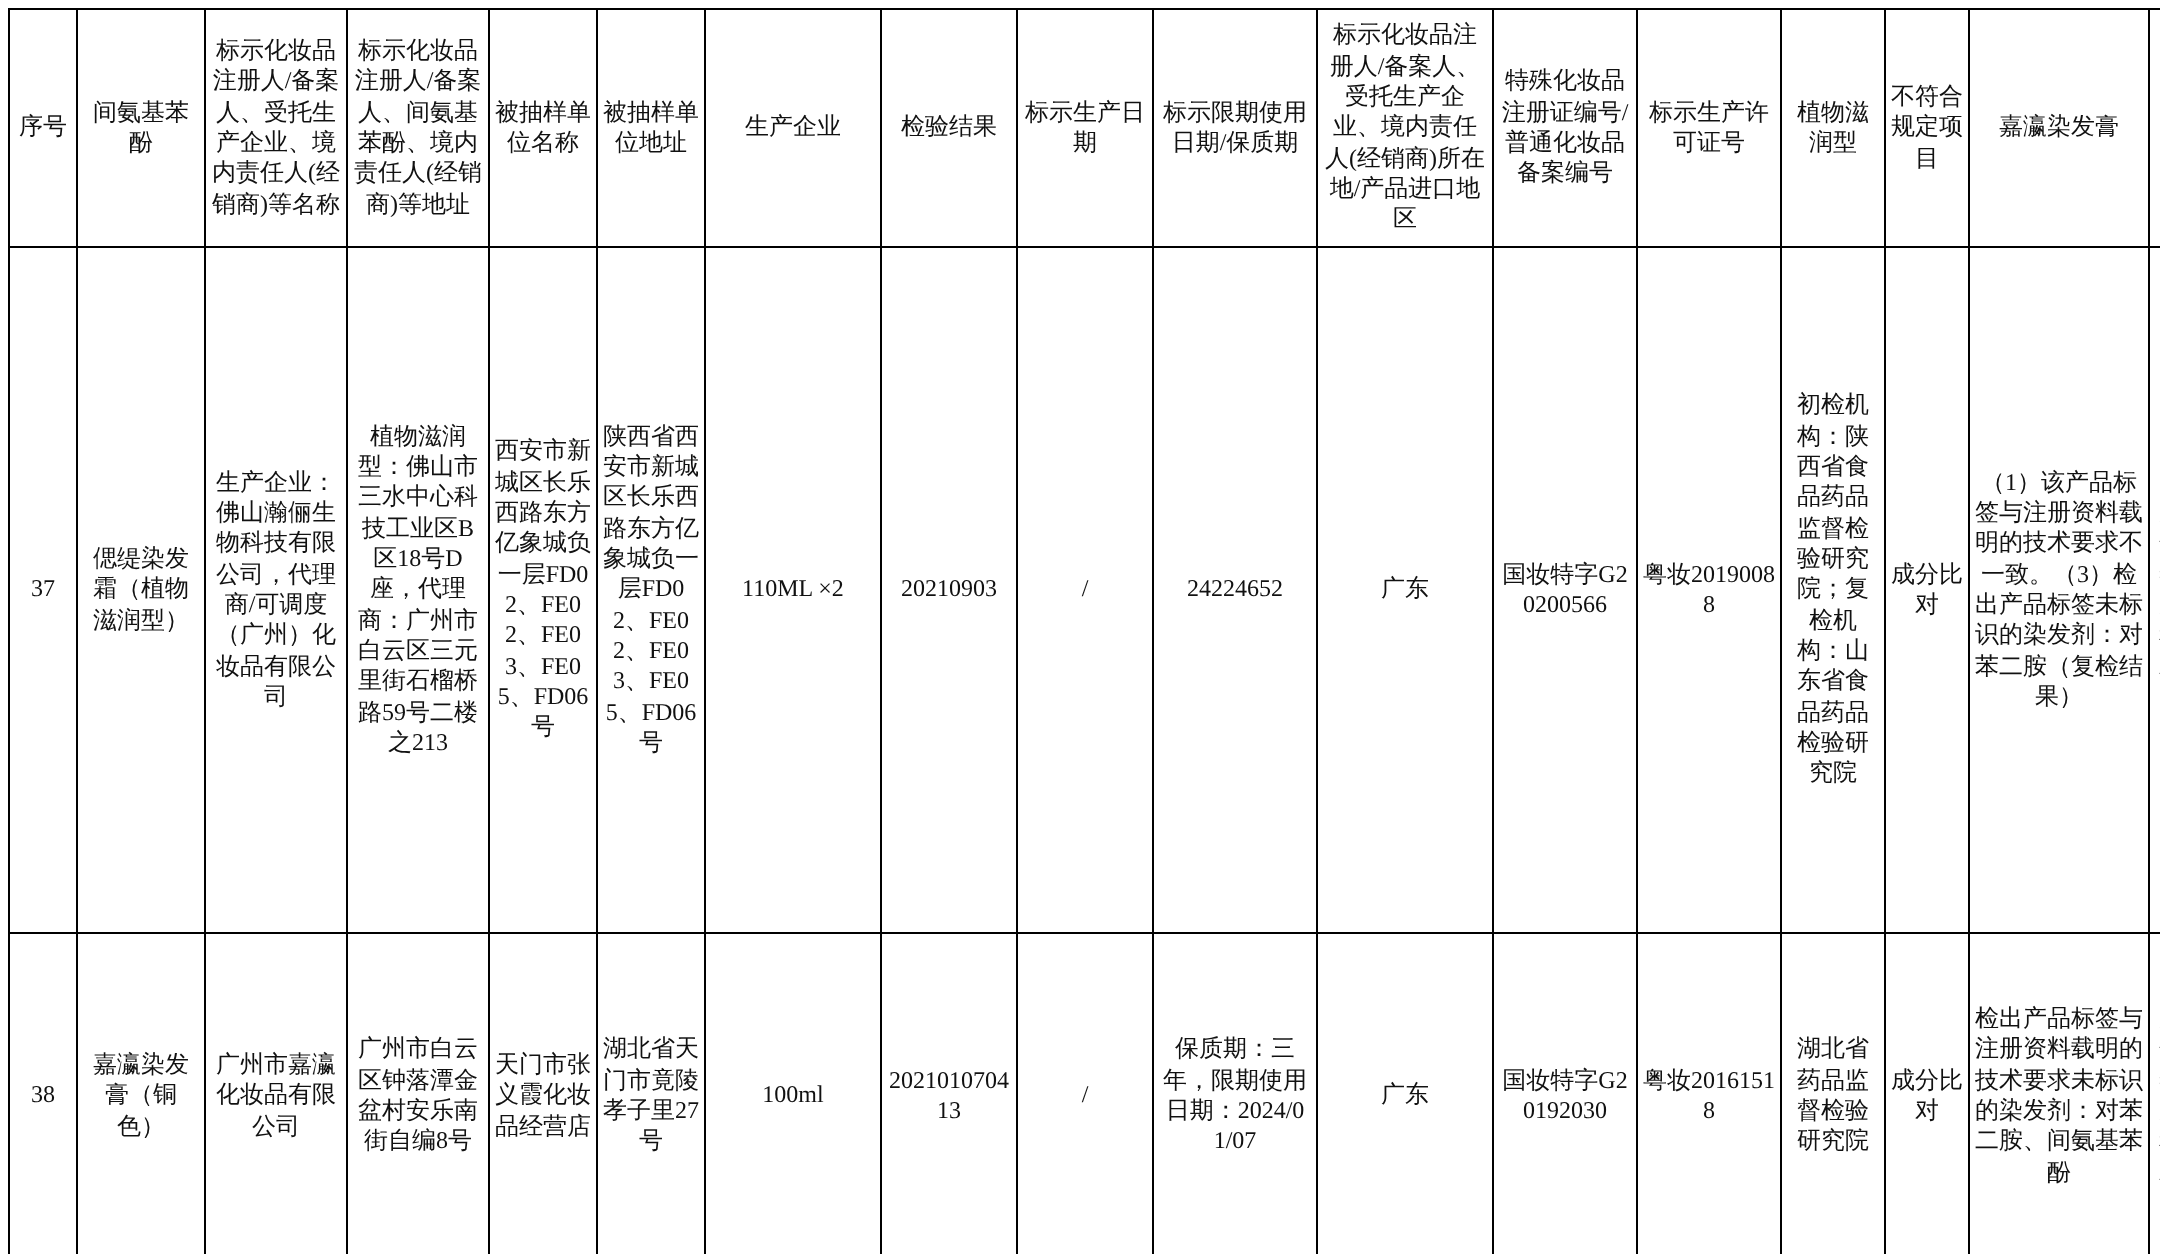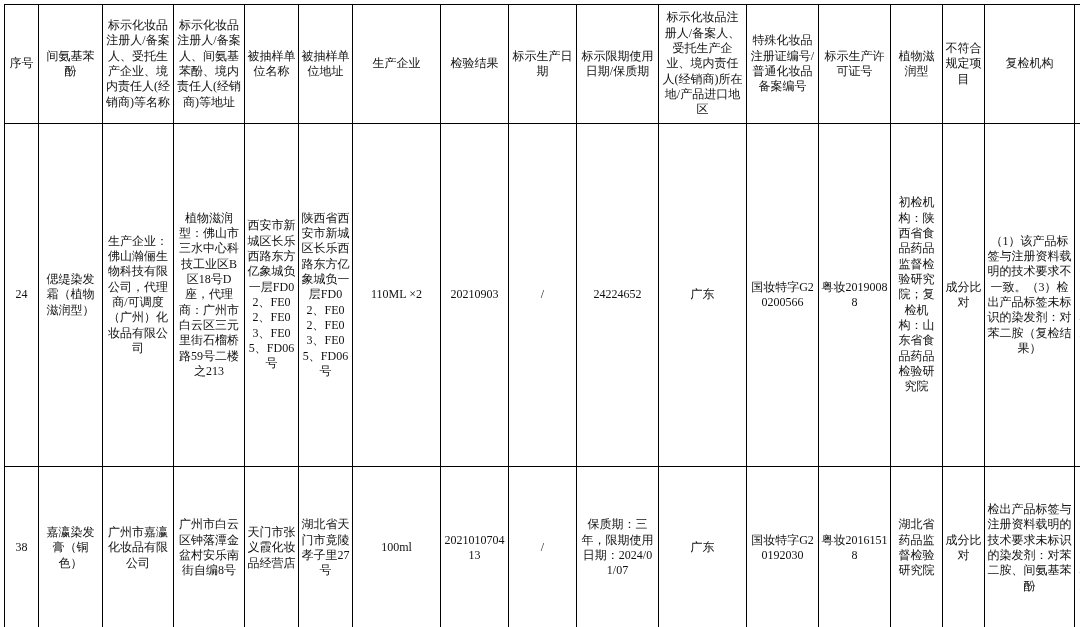--- a/index.html
+++ b/index.html
@@ -95,27 +95,27 @@
         <th>被抽样单位地址</th>
         <th>生产企业</th>
         <th>检验结果</th>
         <th>标示生产日期</th>
         <th>标示限期使用日期/保质期</th>
         <th>标示化妆品注册人/备案人、受托生产企业、境内责任人(经销商)所在地/产品进口地区</th>
         <th>特殊化妆品注册证编号/普通化妆品备案编号</th>
         <th>标示生产许可证号</th>
         <th>植物滋润型</th>
         <th>不符合规定项目</th>
-        <th>复检机构</th>
+        <th>嘉瀛染发膏</th>
         <th>规定要求</th>
       </tr>
     </thead>
     <tbody>
       <tr class="r1">
-        <td>24</td>
+        <td>37</td>
         <td>偲缇染发霜（植物滋润型）</td>
         <td>生产企业：佛山瀚俪生物科技有限公司，代理商/可调度（广州）化妆品有限公司</td>
         <td>植物滋润型：佛山市三水中心科技工业区B区18号D座，代理商：广州市白云区三元里街石榴桥路59号二楼之213</td>
         <td>西安市新城区长乐西路东方亿象城负一层FD02、FE02、FE03、FE05、FD06号</td>
         <td>陕西省西安市新城区长乐西路东方亿象城负一层FD02、FE02、FE03、FE05、FD06号</td>
         <td>110ML ×2</td>
         <td>20210903</td>
         <td>/</td>
         <td>24224652</td>
         <td>广东</td>

